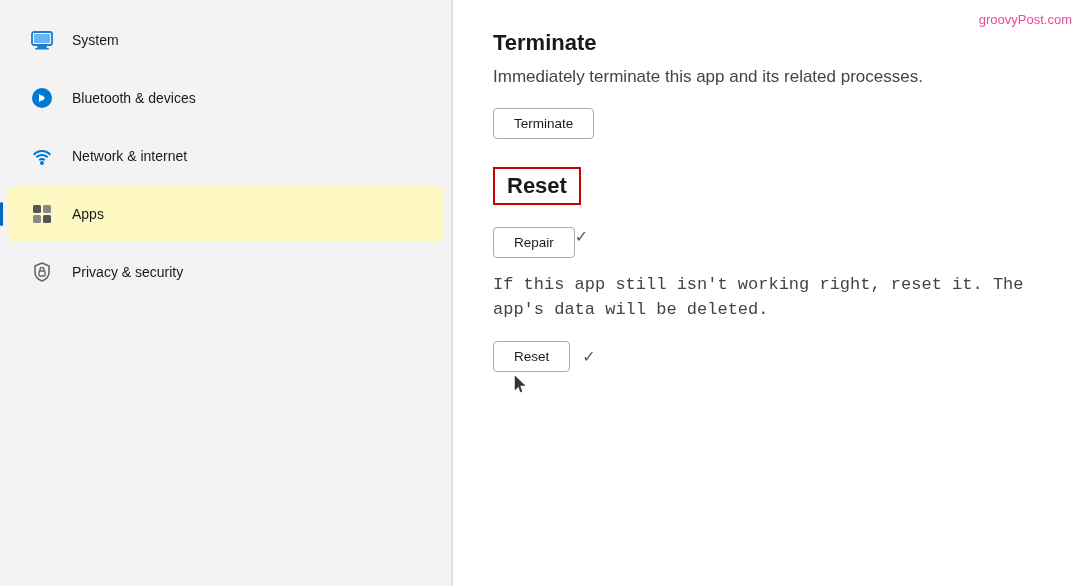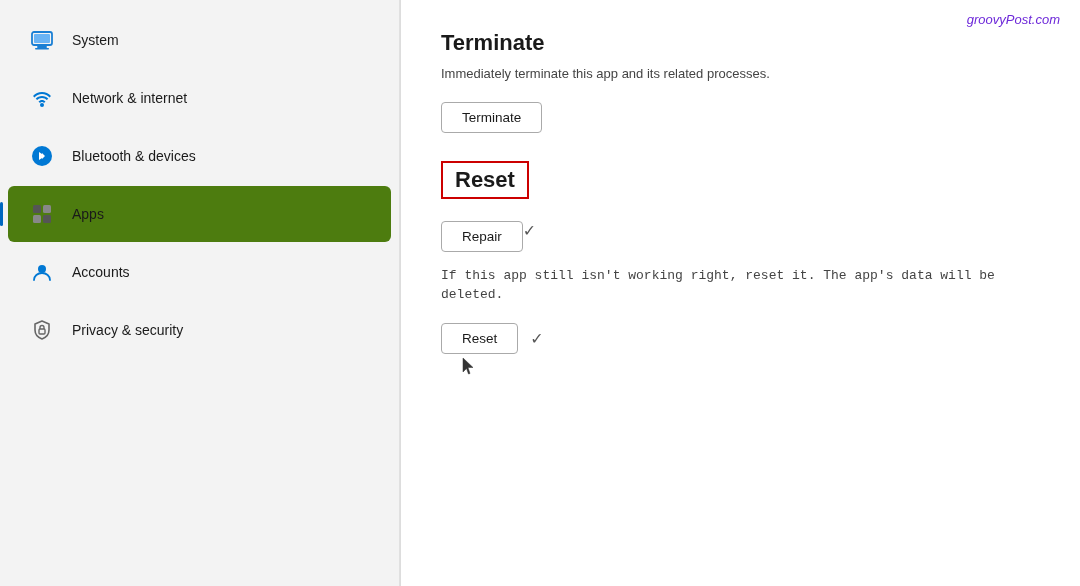--- a/index.html
+++ b/index.html
@@ -5,37 +5,37 @@
     * { margin: 0; padding: 0; box-sizing: border-box; }
     body {
       font-family: 'Segoe UI', sans-serif;
       background: #f3f3f3;
       width: 1080px;
       height: 586px;
       overflow: hidden;
       display: flex;
     }
     .sidebar {
-      width: 400px;
+      width: 452px;
       background: #f3f3f3;
       padding: 10px 0;
       border-right: 1px solid #e0e0e0;
       flex-shrink: 0;
     }
     .sidebar-item {
       display: flex;
       align-items: center;
       padding: 14px 20px;
       cursor: pointer;
       border-radius: 6px;
       margin: 2px 8px;
       position: relative;
     }
     .sidebar-item.active {
-      background: #4d7c0f;
+      background: #fef9c3;
     }
     .sidebar-item.active::before {
       content: '';
       position: absolute;
       left: -8px;
       top: 50%;
       transform: translateY(-50%);
       width: 3px;
       height: 24px;
       background: #0067c0;
@@ -57,33 +57,32 @@
     .main-content {
       flex: 1;
       background: #ffffff;
       padding: 30px 40px;
       overflow-y: auto;
       position: relative;
     }
     .watermark {
       position: absolute;
       top: 12px;
-      right: 20px;
+      right: 8px;
       font-size: 13px;
-      color: #6d28d9;
-      font-style: italic;
+      color: #ec4899;
     }
     .section-title {
       font-size: 22px;
       font-weight: 600;
       color: #1a1a1a;
       margin-bottom: 8px;
     }
     .section-desc {
-      font-size: 13px;
+      font-size: 17px;
       color: #444;
       margin-bottom: 18px;
       line-height: 1.5;
     }
     .action-button {
       background: #ffffff;
       border: 1px solid #aaa;
       border-radius: 4px;
       padding: 7px 20px;
       font-size: 13.5px;
@@ -127,62 +126,53 @@
         <rect x="6" y="17" width="10" height="2" rx="1" fill="#1a7fd4"></rect>
         <rect x="4" y="19" width="14" height="1.5" rx="0.75" fill="#1a7fd4"></rect>
         <rect x="3" y="5" width="16" height="9" rx="1" fill="#6ab4f5"></rect>
       </svg>
     </div>
     <span class="sidebar-label">System</span>
   </div>
 
   <div class="sidebar-item">
     <div class="sidebar-icon">
+      <svg width="22" height="22" viewBox="0 0 22 22" fill="none">
+        <circle cx="11" cy="11" r="10" fill="#0078d4"></circle>
+        <path d="M8 7l6 4-6 4V7zm6 4l-3 3V8l3 3z" fill="white"></path>
+      </svg>
+    </div>
+    <span class="sidebar-label">Bluetooth &amp; devices</span>
+  </div>
+
+  <div class="sidebar-item">
+    <div class="sidebar-icon">
       <svg width="24" height="20" viewBox="0 0 24 20" fill="none">
         <path d="M12 4C8.5 4 5.3 5.5 3 8l1.5 1.5C6.3 7.5 9 6 12 6s5.7 1.5 7.5 3.5L21 8c-2.3-2.5-5.5-4-9-4z" fill="#0078d4"></path>
         <path d="M12 8c-2.5 0-4.7 1-6.3 2.7L7.2 12c1.2-1.3 2.9-2 4.8-2s3.6.7 4.8 2l1.5-1.3C16.7 9 14.5 8 12 8z" fill="#0078d4"></path>
         <path d="M12 12c-1.4 0-2.6.6-3.5 1.5L10 15c.5-.6 1.2-1 2-1s1.5.4 2 1l1.5-1.5C14.6 12.6 13.4 12 12 12z" fill="#0078d4"></path>
         <circle cx="12" cy="17" r="2" fill="#0078d4"></circle>
       </svg>
     </div>
     <span class="sidebar-label">Network &amp; internet</span>
   </div>
 
-  <div class="sidebar-item">
-    <div class="sidebar-icon">
-      <svg width="22" height="22" viewBox="0 0 22 22" fill="none">
-        <circle cx="11" cy="11" r="10" fill="#0078d4"></circle>
-        <path d="M8 7l6 4-6 4V7zm6 4l-3 3V8l3 3z" fill="white"></path>
-      </svg>
-    </div>
-    <span class="sidebar-label">Bluetooth &amp; devices</span>
-  </div>
-
 
   <div class="sidebar-item active">
     <div class="sidebar-icon">
       <svg width="22" height="22" viewBox="0 0 22 22" fill="none">
         <rect x="2" y="2" width="8" height="8" rx="1.5" fill="#555"></rect>
         <rect x="12" y="2" width="8" height="8" rx="1.5" fill="#888"></rect>
         <rect x="2" y="12" width="8" height="8" rx="1.5" fill="#888"></rect>
         <rect x="12" y="12" width="8" height="8" rx="1.5" fill="#555"></rect>
       </svg>
     </div>
     <span class="sidebar-label">Apps</span>
   </div>
 
-  <div class="sidebar-item">
-    <div class="sidebar-icon">
-      <svg width="22" height="22" viewBox="0 0 22 22" fill="none">
-        <circle cx="11" cy="8" r="4" fill="#0078d4"></circle>
-        <path d="M3 19c0-4 3.6-7 8-7s8 3 8 7" stroke="#0078d4" stroke-width="1.8" fill="none" stroke-linecap="round"></path>
-      </svg>
-    </div>
-    <span class="sidebar-label">Accounts</span>
-  </div>
 
 
 
 
   <div class="sidebar-item">
     <div class="sidebar-icon">
       <svg width="22" height="22" viewBox="0 0 22 22" fill="none">
         <path d="M11 2L4 5v6c0 4 3 7.5 7 9 4-1.5 7-5 7-9V5L11 2z" stroke="#666" stroke-width="1.6" fill="none" stroke-linejoin="round"></path>
         <rect x="8" y="10" width="6" height="5" rx="1" stroke="#666" stroke-width="1.4" fill="none"></rect>
         <path d="M9 10V8.5a2 2 0 014 0V10" stroke="#666" stroke-width="1.4" fill="none"></path>

